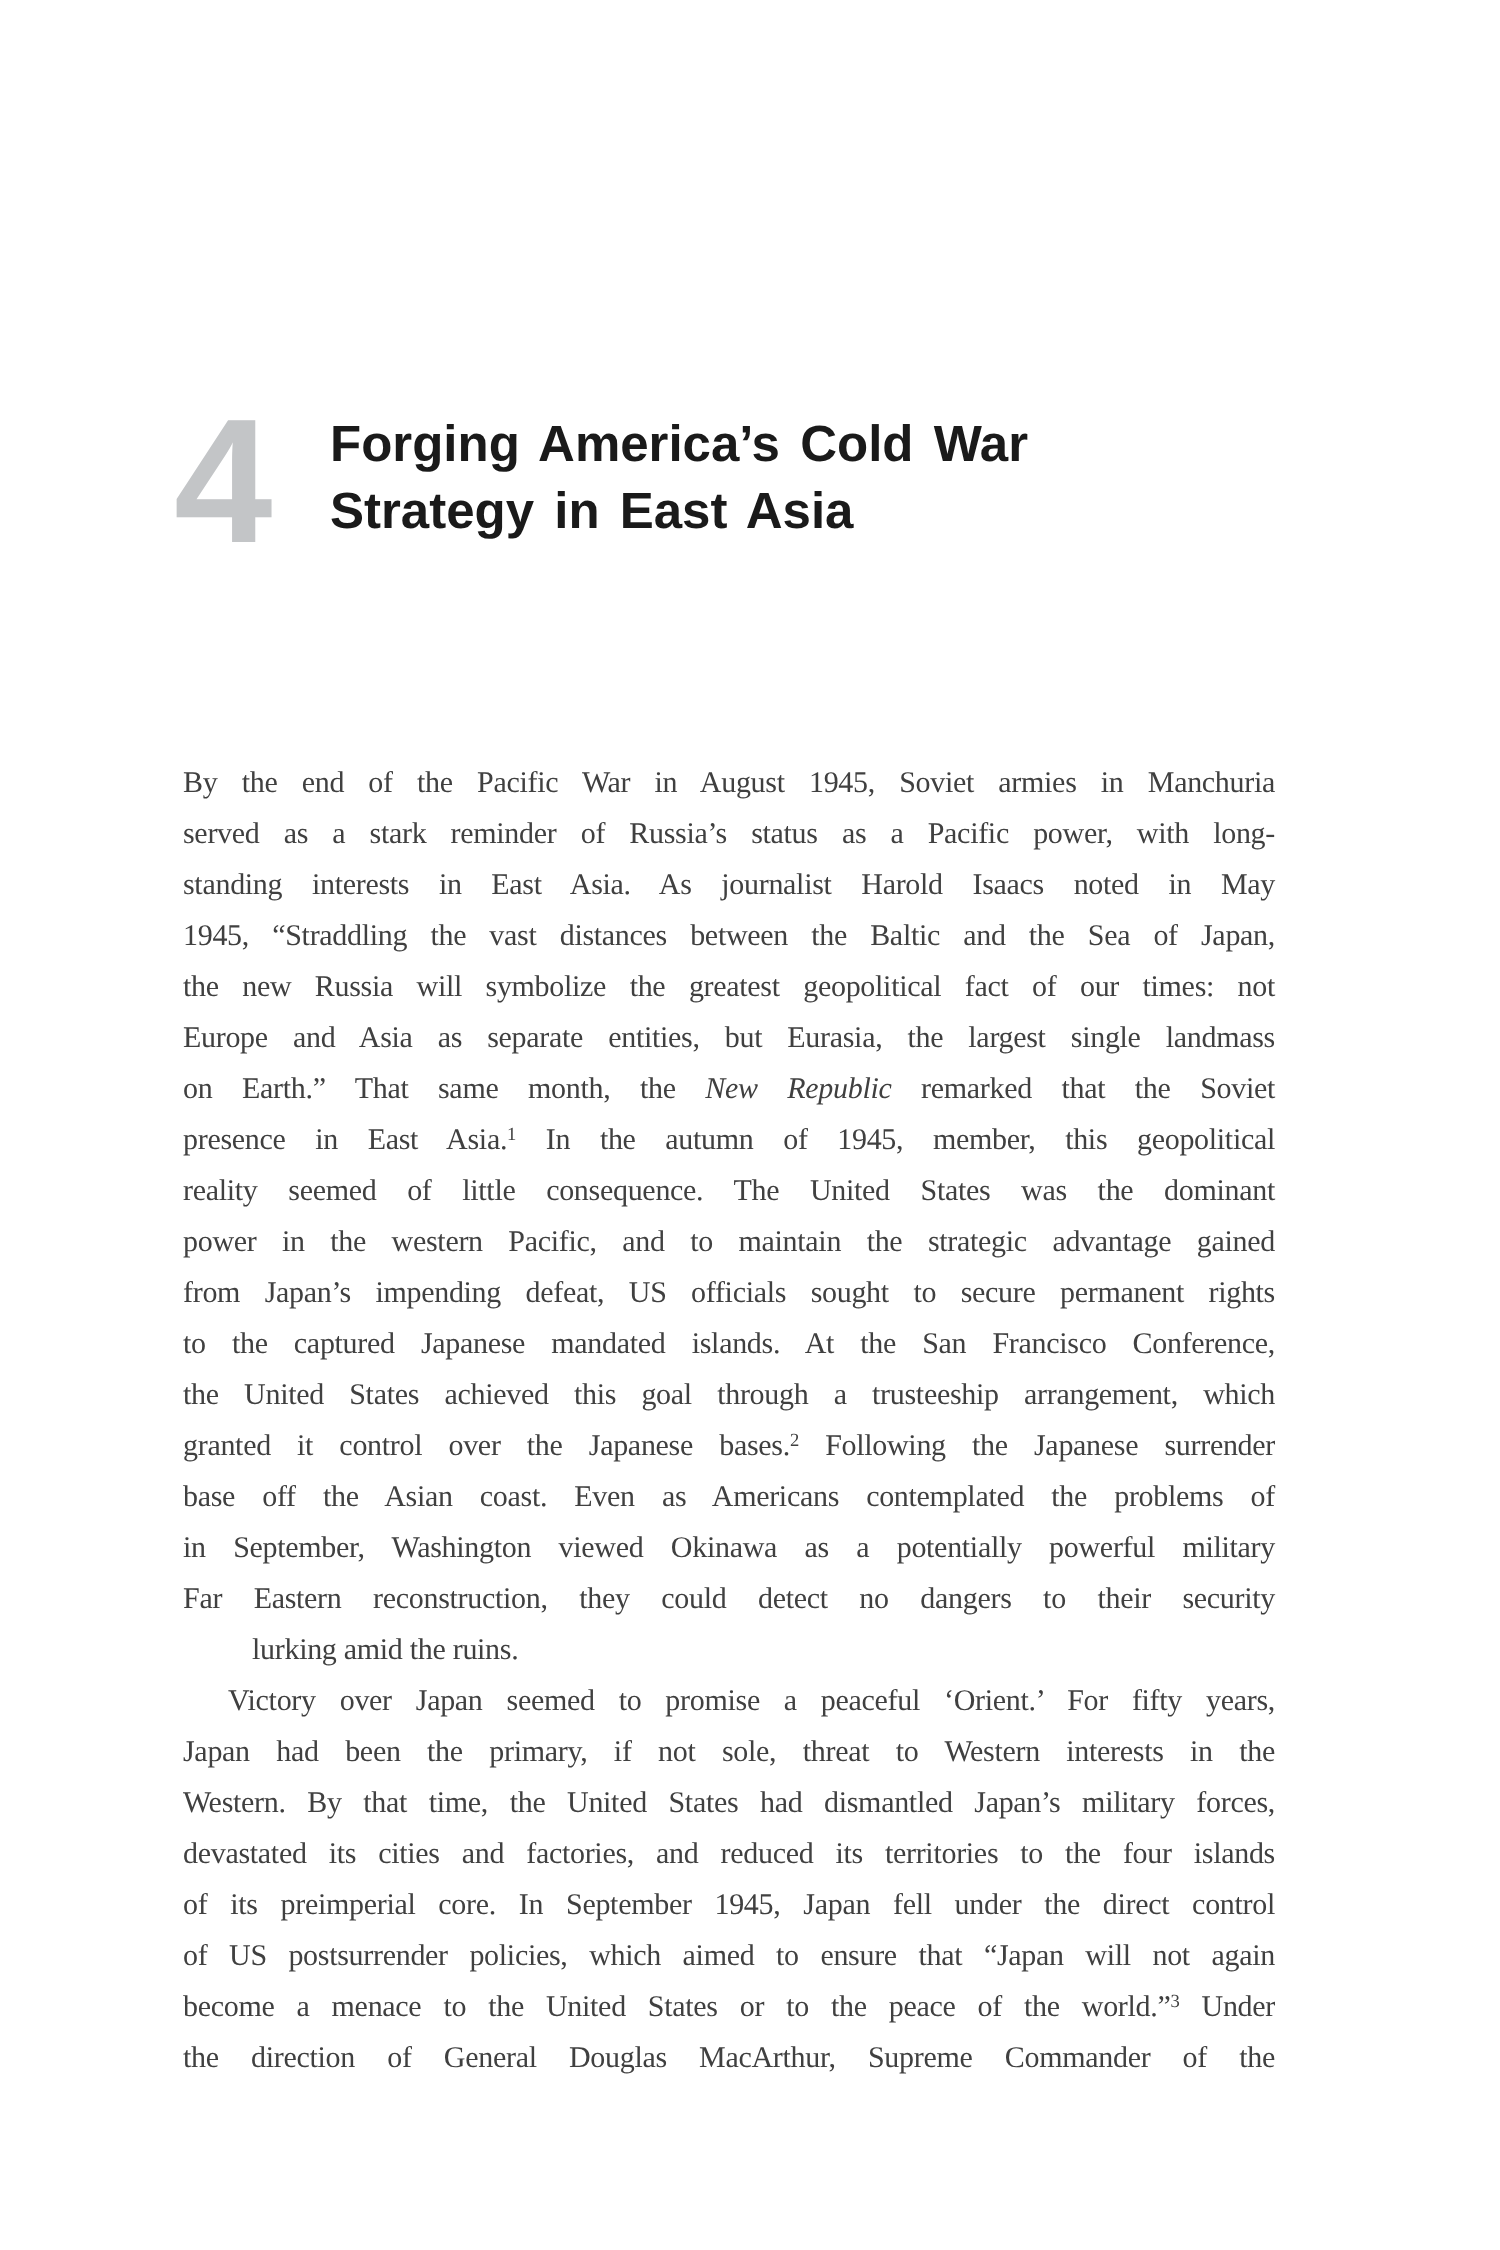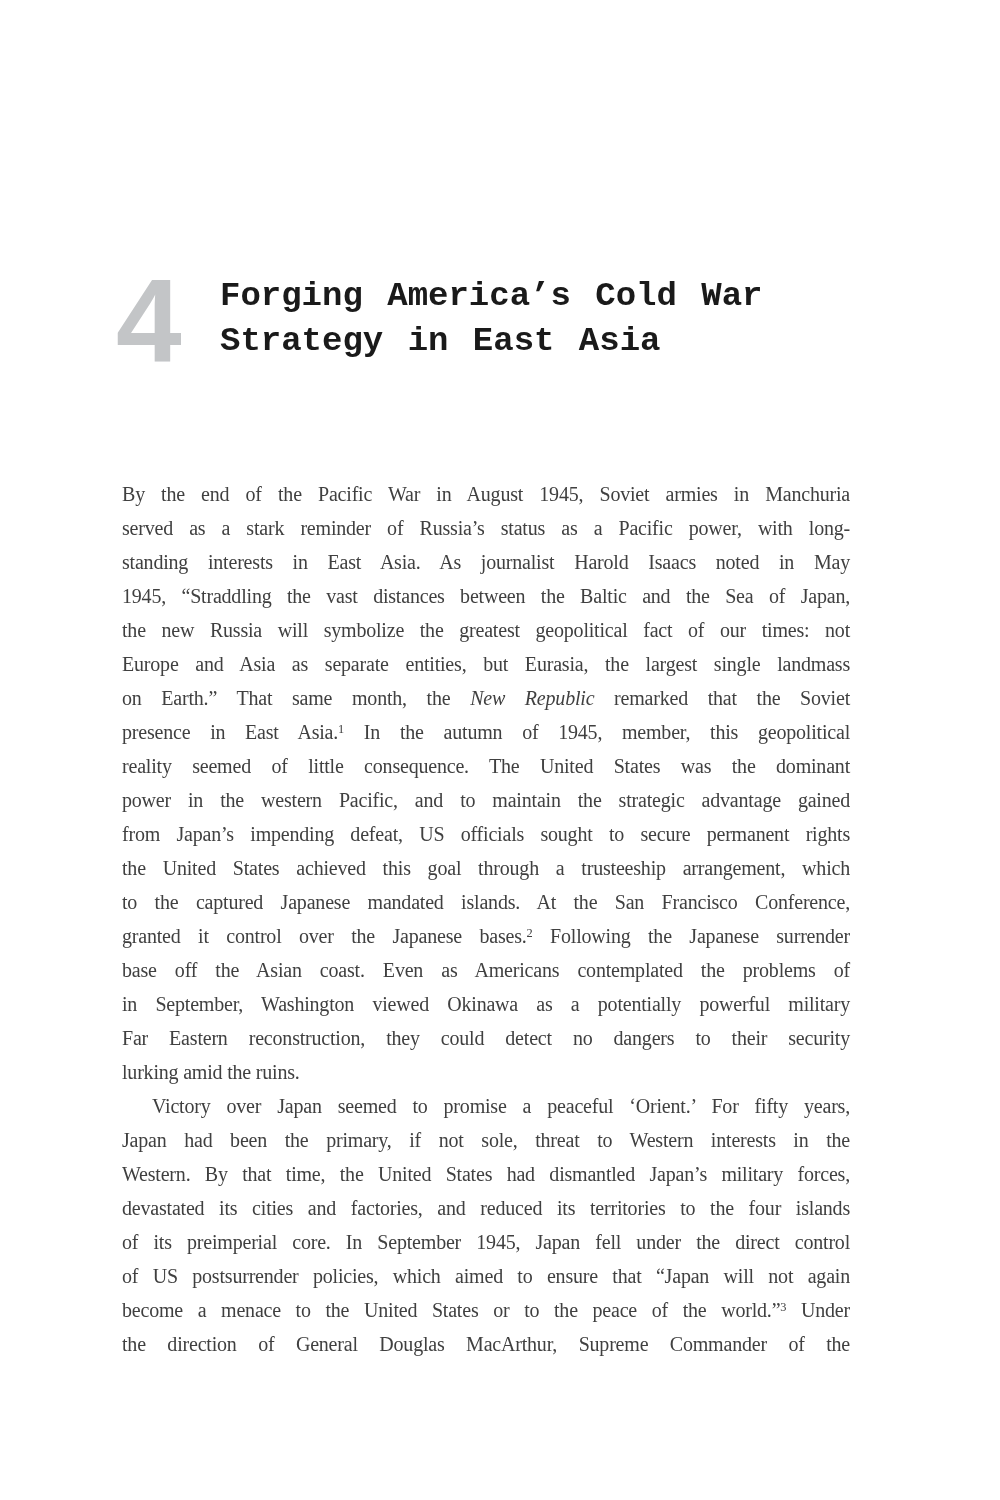--- a/index.html
+++ b/index.html
@@ -29,50 +29,51 @@
     font-size: 118px;
     line-height: 92px;
     color: var(--chapter-number-color);
     letter-spacing: -2px;
   }
   .chapter-title {
     position: absolute;
     left: 220px;
     top: 274px;
     margin: 0;
-    font-family: Liberation Mono, monospace;
+    font-family: Liberation Sans, sans-serif;
     font-weight: bold;
     font-size: 34px;
     line-height: 45px;
     color: var(--title-color);
     letter-spacing: 0px;
     word-spacing: 4px;
   }
   .chapter-title .title-line {
     display: block;
     white-space: nowrap;
   }
   .body-text {
     position: absolute;
     left: 122px;
-    top: 477px;
+    top: 505px;
     width: 728px;
     font-family: "Liberation Serif", serif;
     font-size: 20px;
     line-height: 34px;
     color: var(--body-color);
     letter-spacing: -0.2px;
   }
   .paragraph { margin: 0; }
   .text-line {
     text-align: justify;
     text-align-last: justify;
   }
   .text-line.last {
     text-align-last: left;
+    margin-left: 46px;
   }
   .text-line.indent {
     text-indent: 30px;
   }
   .text-line sup {
     font-size: 62%;
     line-height: 0;
     position: relative;
     top: -0.45em;
     vertical-align: baseline;
@@ -95,22 +96,22 @@
         <div class="text-line"><span>served as a stark reminder of Russia’s status as a Pacific power, with long-</span></div>
         <div class="text-line"><span>standing interests in East Asia. As journalist Harold Isaacs noted in May</span></div>
         <div class="text-line"><span>1945, “Straddling the vast distances between the Baltic and the Sea of Japan,</span></div>
         <div class="text-line"><span>the new Russia will symbolize the greatest geopolitical fact of our times: not</span></div>
         <div class="text-line"><span>Europe and Asia as separate entities, but Eurasia, the largest single landmass</span></div>
         <div class="text-line"><span>on Earth.” That same month, the </span><i>New Republic</i><span> remarked that the Soviet</span></div>
         <div class="text-line"><span>presence in East Asia.</span><sup>1</sup><span> In the autumn of 1945, member, this geopolitical</span></div>
         <div class="text-line"><span>reality seemed of little consequence. The United States was the dominant</span></div>
         <div class="text-line"><span>power in the western Pacific, and to maintain the strategic advantage gained</span></div>
         <div class="text-line"><span>from Japan’s impending defeat, US officials sought to secure permanent rights</span></div>
+        <div class="text-line"><span>to the captured Japanese mandated islands. At the San Francisco Conference,</span></div>
         <div class="text-line"><span>the United States achieved this goal through a trusteeship arrangement, which</span></div>
-        <div class="text-line"><span>to the captured Japanese mandated islands. At the San Francisco Conference,</span></div>
         <div class="text-line"><span>granted it control over the Japanese bases.</span><sup>2</sup><span> Following the Japanese surrender</span></div>
         <div class="text-line"><span>base off the Asian coast. Even as Americans contemplated the problems of</span></div>
         <div class="text-line"><span>in September, Washington viewed Okinawa as a potentially powerful military</span></div>
         <div class="text-line"><span>Far Eastern reconstruction, they could detect no dangers to their security</span></div>
         <div class="text-line last"><span>lurking amid the ruins.</span></div>
       </div>
       <div class="paragraph">
         <div class="text-line indent"><span>Victory over Japan seemed to promise a peaceful ‘Orient.’ For fifty years,</span></div>
         <div class="text-line"><span>Japan had been the primary, if not sole, threat to Western interests in the</span></div>
         <div class="text-line"><span>Western. By that time, the United States had dismantled Japan’s military forces,</span></div>

